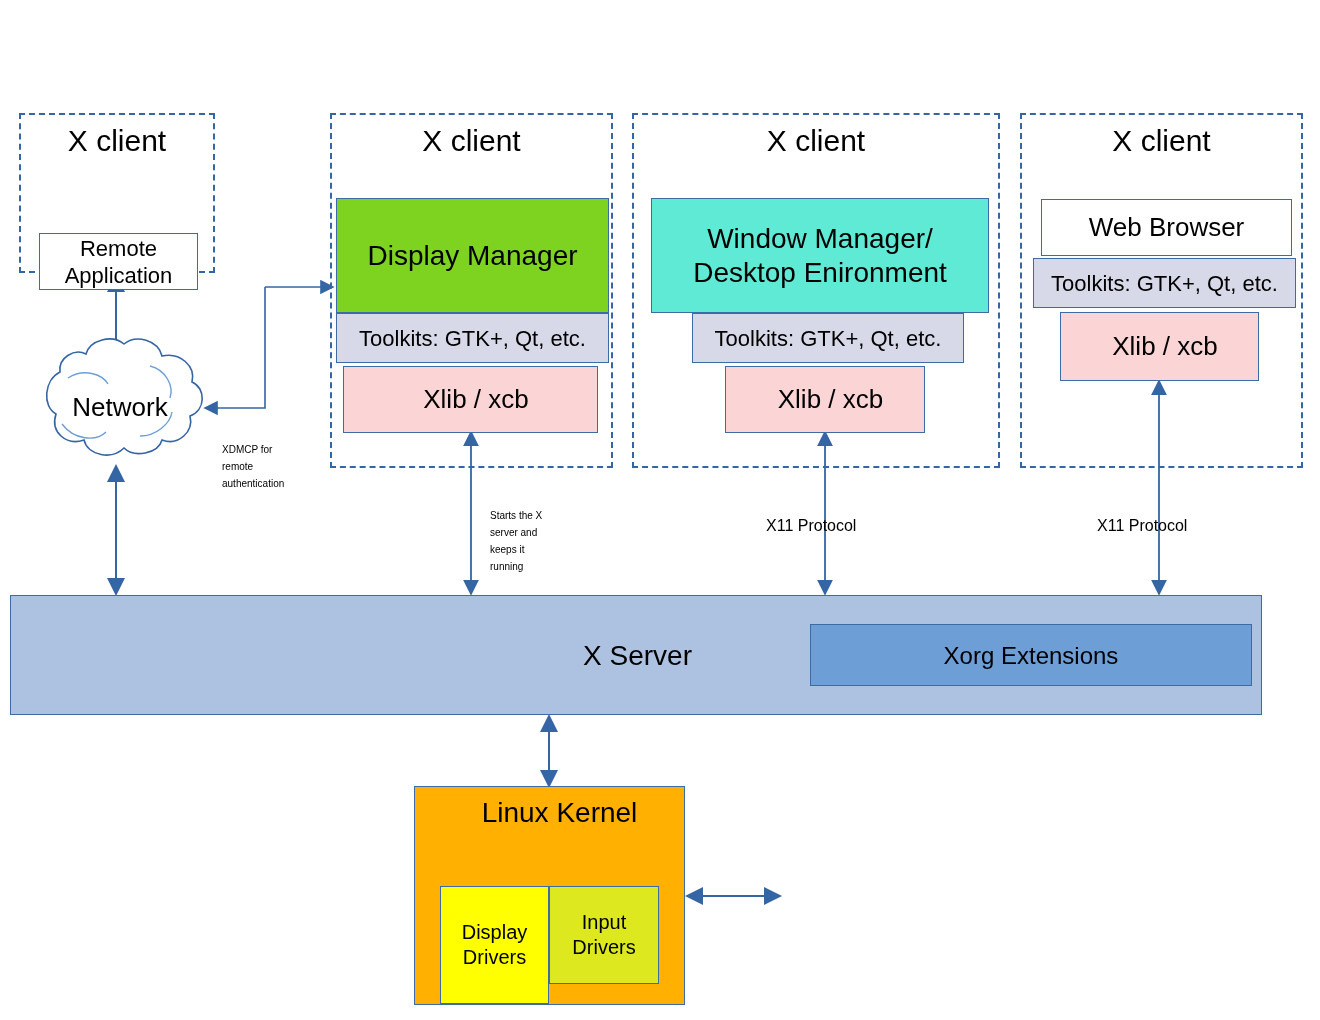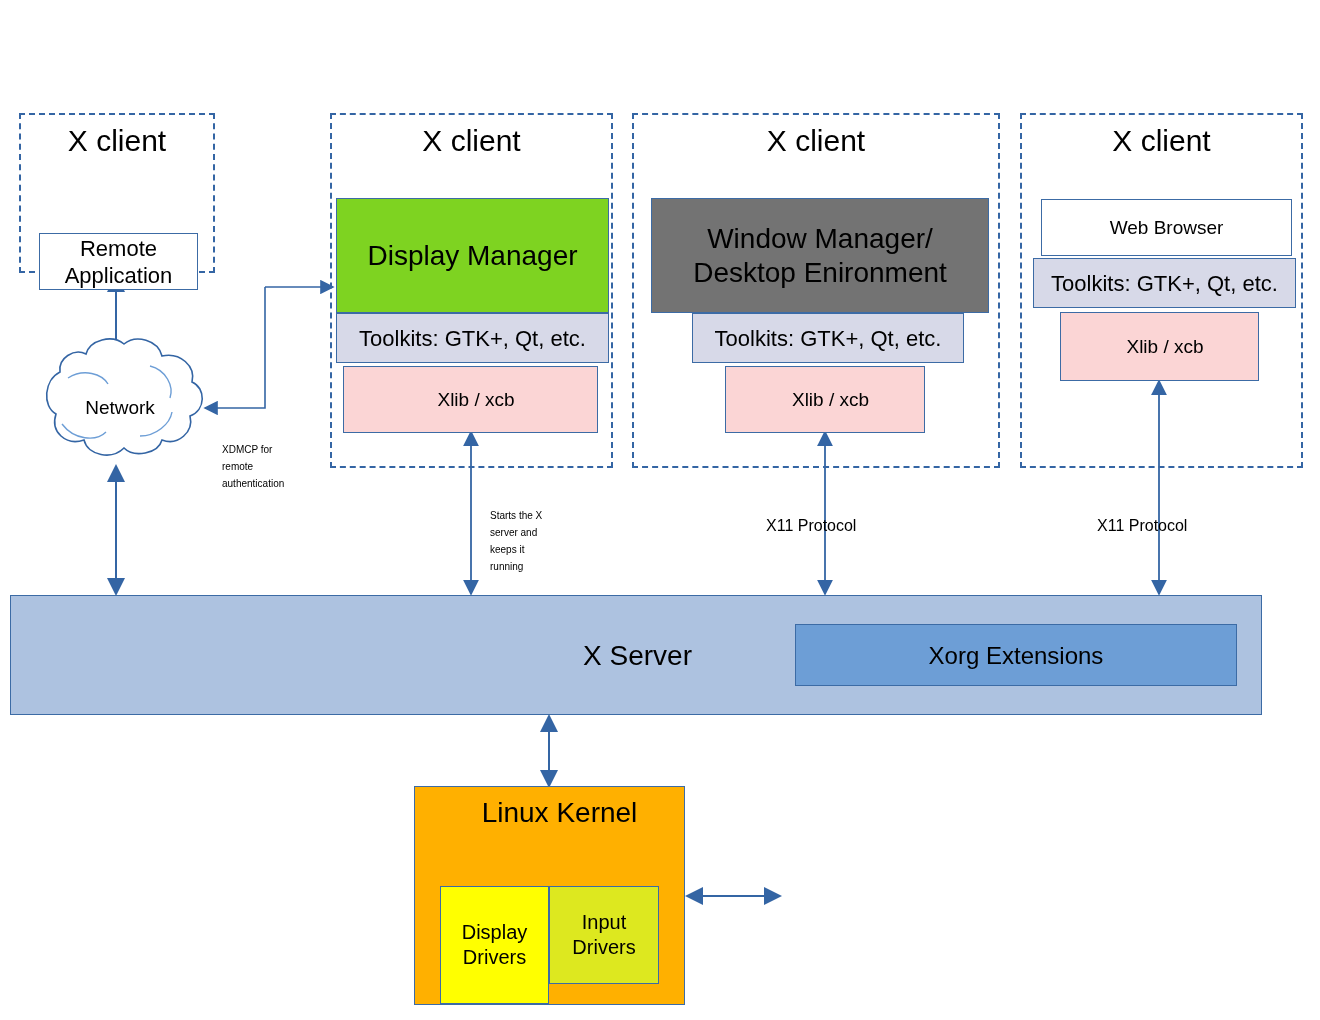--- a/index.html
+++ b/index.html
@@ -39,33 +39,33 @@
   
   .box {
     border: 1px solid #3c6ba5;
     display: flex;
     align-items: center;
     justify-content: center;
     text-align: center;
     background: #ffffff;
   }
   .box-green   { background: #7ed321; text-align: right; }
-  .box-orange  { background: #737373; }
+  .box-orange  { background: #5eead4; }
   .box-toolkit { background: #d7d9e8; }
   .box-xlib    { background: #fbd5d5; padding-left: 11px; }
   .box-white   { background: #ffffff; }
   .box-kernel  { background: #ffb000; }
   .box-display-drv { background: #ffff00; }
   .box-input-drv   { background: #dde81f; }
   .box-hardware    { background: #ebebeb; }
   .box-xserver     { background: #adc2e0; border: 1px solid #3c6ba5; }
-  .box-xorgext     { background: #6d9ed6; border: 1px solid #3c6ba5; }
+  .box-xorgext     { background: #6d9ed6; border: 1px solid #3c6ba5; margin-left: 15px; }
 
   .t28 { font-size: 28px; line-height: 34px; }
-  .t26 { font-size: 19px; line-height: 31px; }
+  .t26 { font-size: 26px; line-height: 31px; }
   .t24 { font-size: 24px; line-height: 29px; }
   .t22 { font-size: 22px; line-height: 27px; }
   .t20 { font-size: 20px; line-height: 25px; }
 
   .label-note {
     position: absolute;
     font-size: 10px;
     line-height: 17px;
     color: #000;
     white-space: pre-line;

